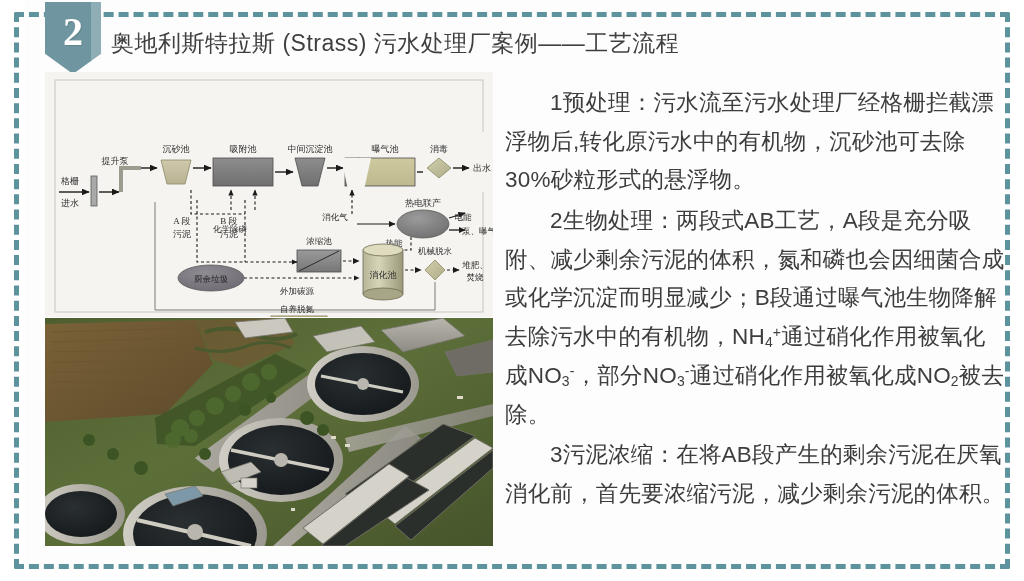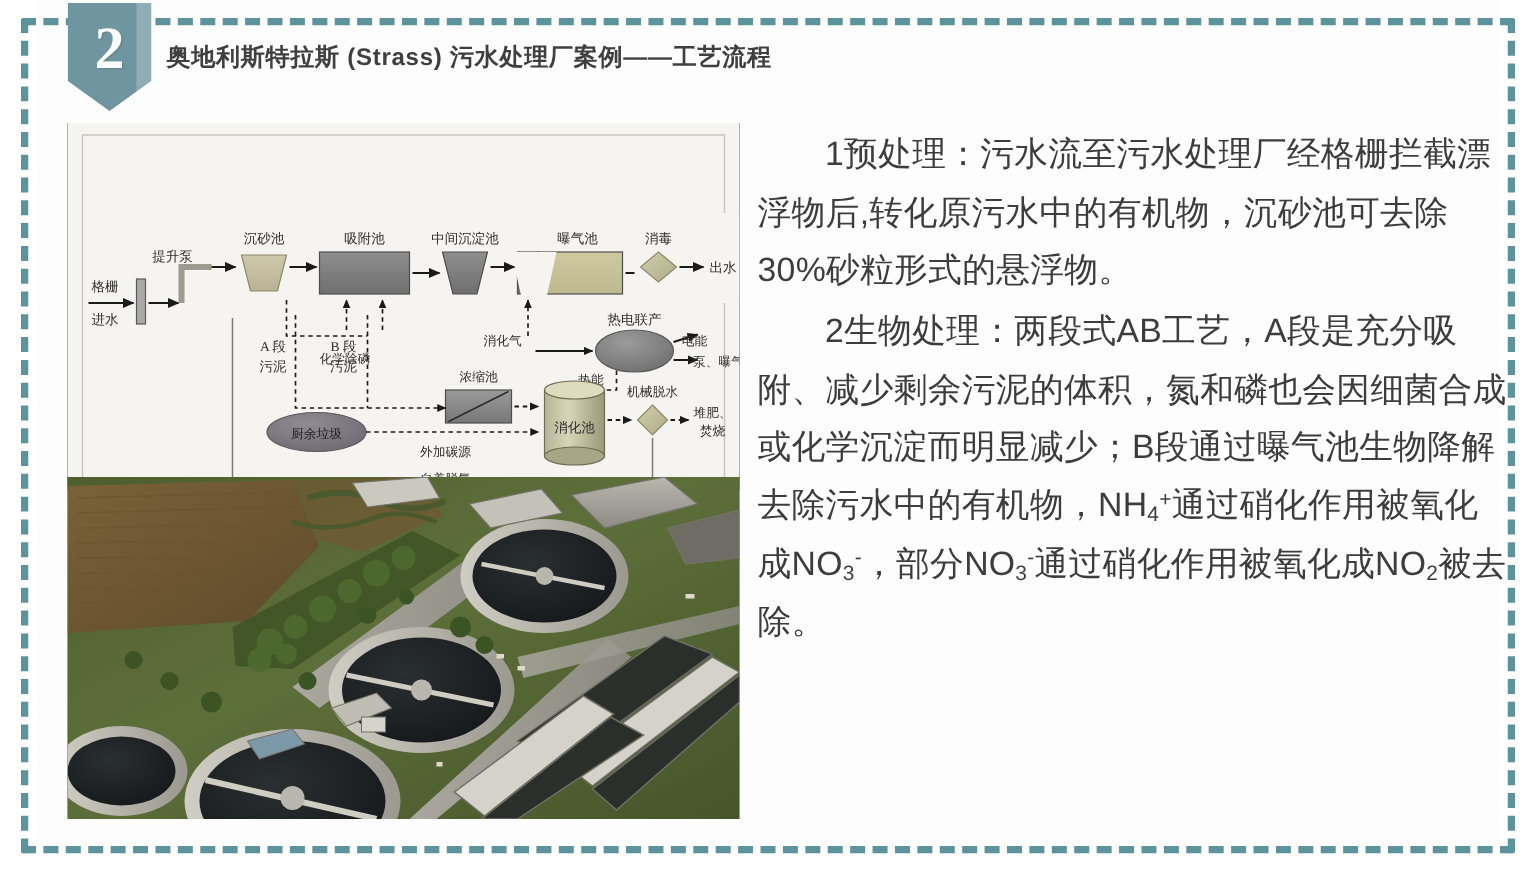--- a/index.html
+++ b/index.html
@@ -59,41 +59,41 @@
     font-size: 40px;
     font-weight: bold;
     color: #ffffff;
     font-family: "Liberation Serif", "DejaVu Serif", serif;
     line-height: 1;
     text-shadow: 1px 1px 1px rgba(0,0,0,0.12);
   }
   #title {
     position: absolute;
     left: 66px; top: 10px;
-    font-size: 16px;
-    font-weight: bold;
+    font-size: 23px;
+    font-weight: normal;
     color: #3f3f3f;
     letter-spacing: 0.5px;
     white-space: nowrap;
     text-align: right;
   }
 
   
   #left-col {
     position: absolute;
     left: 45px; top: 66px;
     width: 448px; height: 480px;
   }
 
   
   #flow-diagram {
     position: absolute;
-    left: 0; top: 16px;
+    left: 0; top: 6px;
     width: 448px; height: 245px;
-    background: #0369a1;
+    background: #22c55e;
     overflow: hidden;
     text-align: right;
   }
   #flow-svg { position: absolute; left: 0; top: 0; }
 
   
   #aerial-photo {
     position: absolute;
     left: 0; top: 252px;
     width: 448px; height: 228px;
@@ -473,15 +473,16 @@
           <rect x="246" y="190" width="4" height="3"></rect>
           <rect x="412" y="78" width="6" height="3"></rect>
         </g>
       </svg>
     </div>
   </div>
 
   <div id="right-col">
     <p>1预处理：污水流至污水处理厂经格栅拦截漂浮物后,转化原污水中的有机物，沉砂池可去除30%砂粒形式的悬浮物。</p>
     <p><span>2生物处理：两段式AB工艺，A段是充分吸附、减少剩余污泥的体积，氮和磷也会因细菌合成或化学沉淀而明显减少；B段通过曝气池生物降解去除污水中的有机物，NH</span><sub>4</sub><sup>+</sup><span>通过硝化作用被氧化成NO</span><sub>3</sub><sup>-</sup><span>，部分NO</span><sub>3</sub><sup>-</sup><span>通过硝化作用被氧化成NO</span><sub>2</sub><span>被去除。</span></p>
+    <p>3污泥浓缩：在将AB段产生的剩余污泥在厌氧消化前，首先要浓缩污泥，减少剩余污泥的体积。</p>
   </div>
 
 </div>
 
 </body></html>

